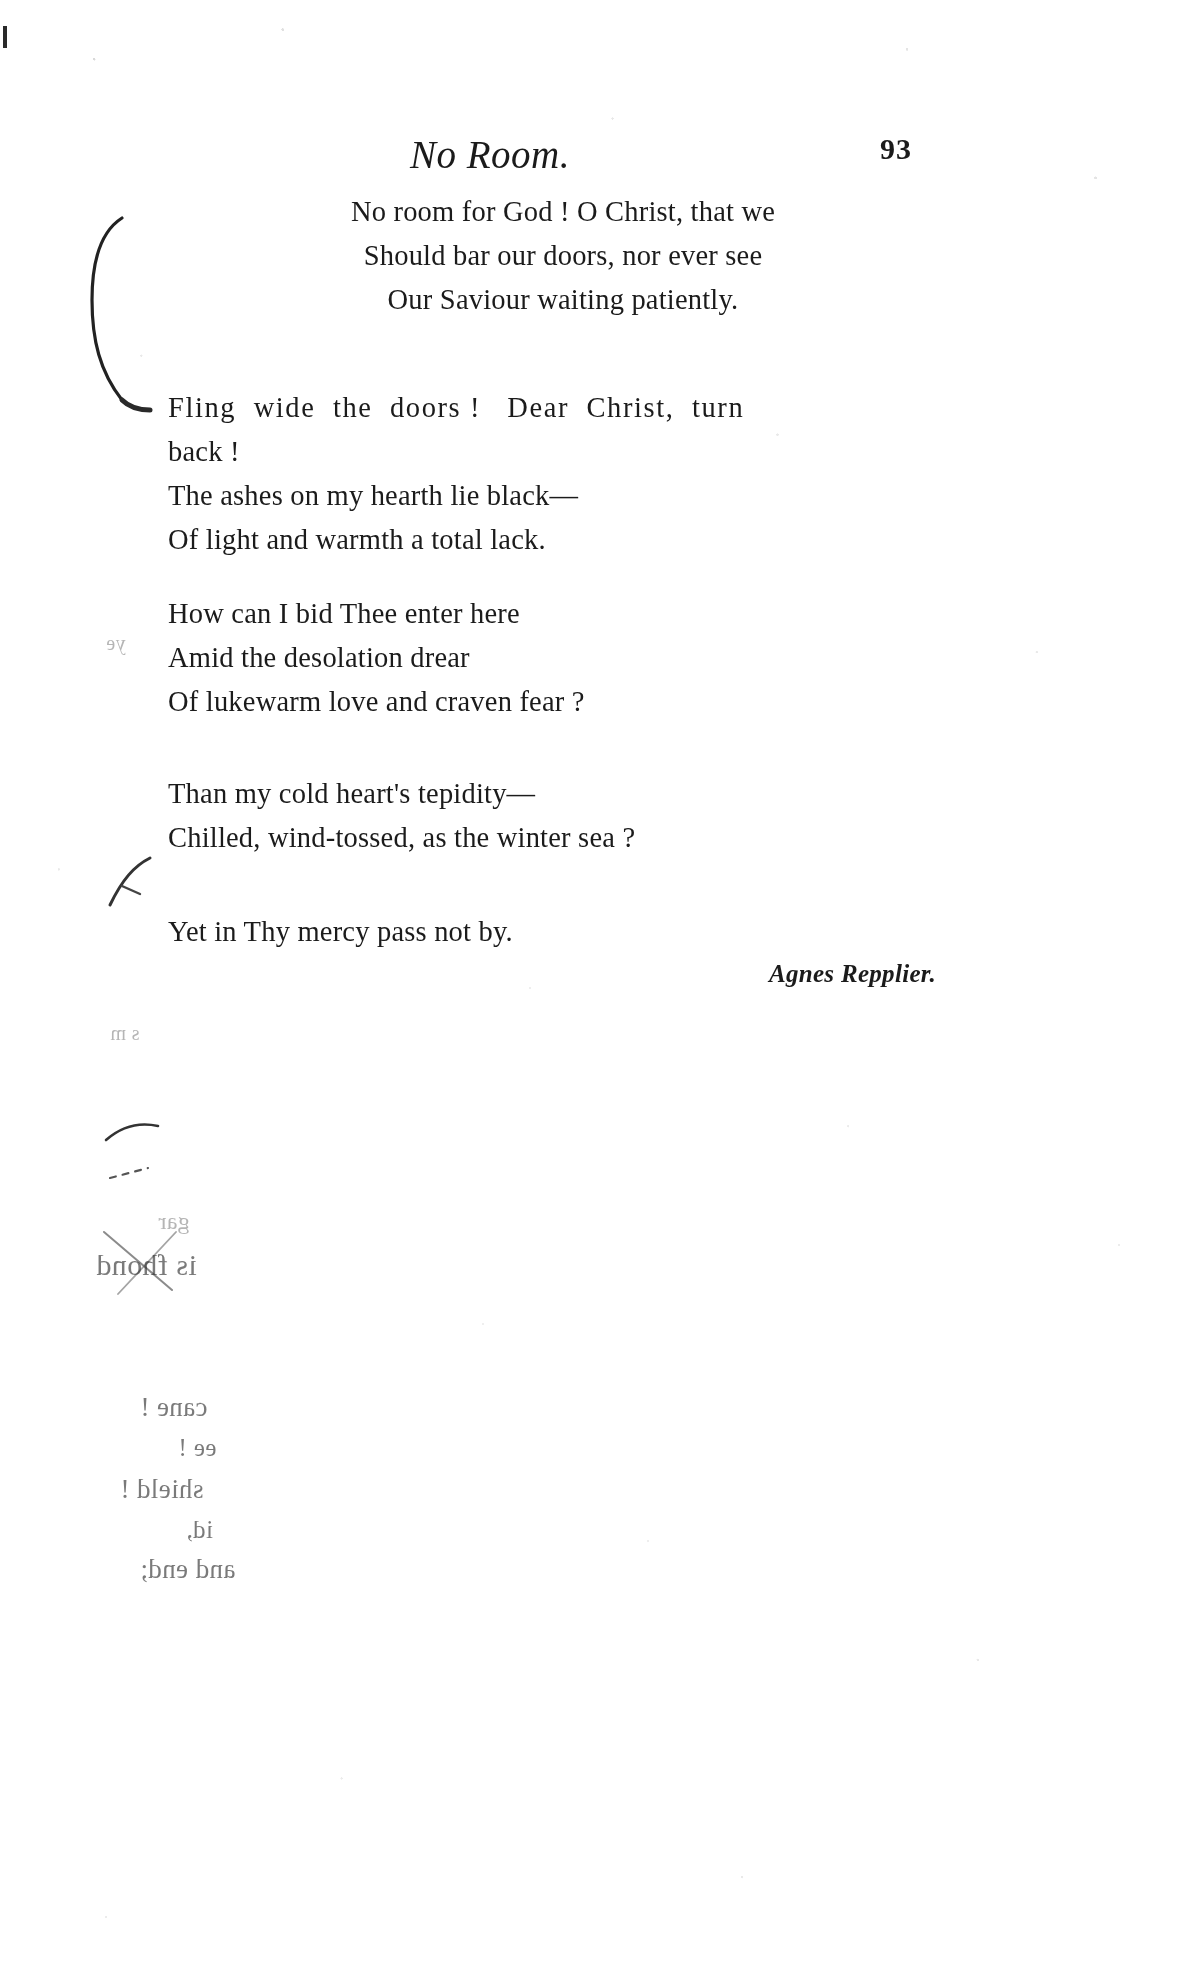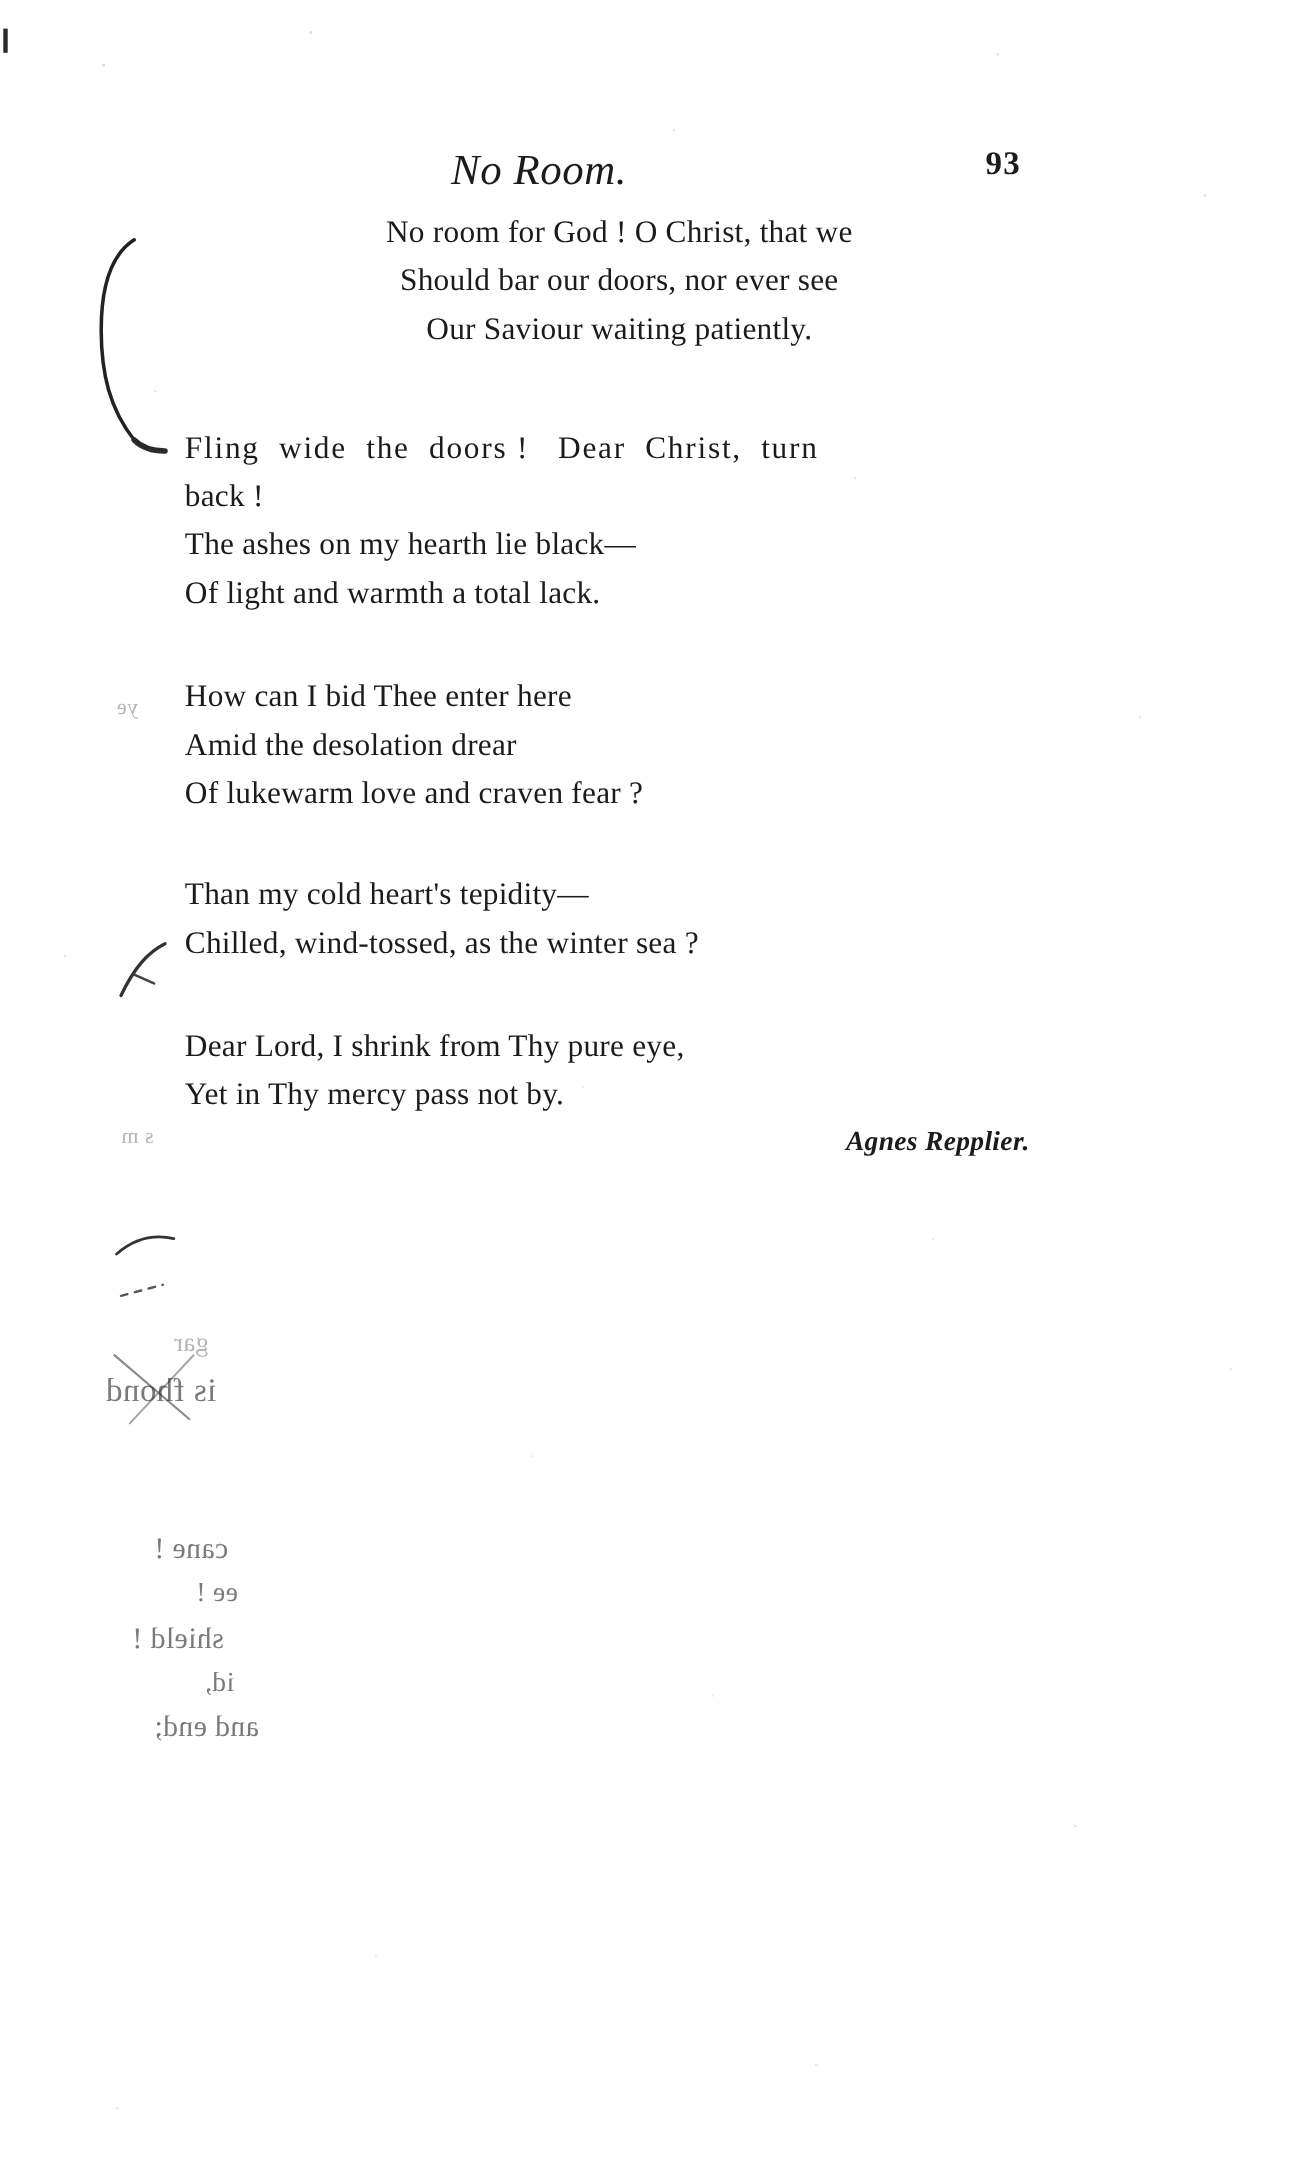--- a/index.html
+++ b/index.html
@@ -67,21 +67,20 @@
     letter-spacing: 0.5px;
     white-space: nowrap;
   }
   .page-number {
     position: absolute;
     left: 880px;
     top: 0;
     font-size: 30px;
     font-weight: 700;
     letter-spacing: 1px;
-    margin-left: 16px;
   }
 
   
   .poem {
     position: absolute;
     left: 168px;
     top: 190px;
     width: 790px;
   }
   .stanza {
@@ -99,21 +98,21 @@
   .line.spaced {
     letter-spacing: 1.6px;
   }
   .stanza.st2 .line,
   .stanza.st3 .line,
   .stanza.st4 .line,
   .stanza.st5 .line {
     padding-left: 0;
   }
   .stanza.st1 { margin-bottom: 64px; text-align: center; }
-  .stanza.st2 { margin-bottom: 50px; }
+  .stanza.st2 { margin-bottom: 30px; }
   .stanza.st3 { margin-bottom: 48px; }
   .stanza.st4 { margin-bottom: 50px; }
   .stanza.st5 { margin-bottom: 6px; }
 
   .attribution {
     margin-top: 6px;
     text-align: right;
     padding-right: 22px;
     font-style: italic;
     font-weight: 700;
@@ -183,21 +182,20 @@
       <div class="line">Amid the desolation drear</div>
       <div class="line">Of lukewarm love and craven fear ?</div>
     </div>
 
     <div class="stanza st4">
       <div class="line">Than my cold heart's tepidity—</div>
       <div class="line">Chilled, wind-tossed, as the winter sea ?</div>
     </div>
 
     <div class="stanza st5">
-      <div class="line">Dear Lord, I shrink from Thy pure eye,</div>
       <div class="line">Yet in Thy mercy pass not by.</div>
     </div>
 
     <div class="attribution">Agnes Repplier.</div>
   </div>
 
   <svg class="marginalia" width="1178" height="1976" viewBox="0 0 1178 1976">
 
     <path d="M122 218 C 100 232, 92 262, 92 300 C 92 340, 100 372, 122 400" fill="none" stroke="#222" stroke-width="3.2" stroke-linecap="round"></path>
     <path d="M122 400 C 128 406, 136 410, 150 410" fill="none" stroke="#2a2a2a" stroke-width="5" stroke-linecap="round"></path>

